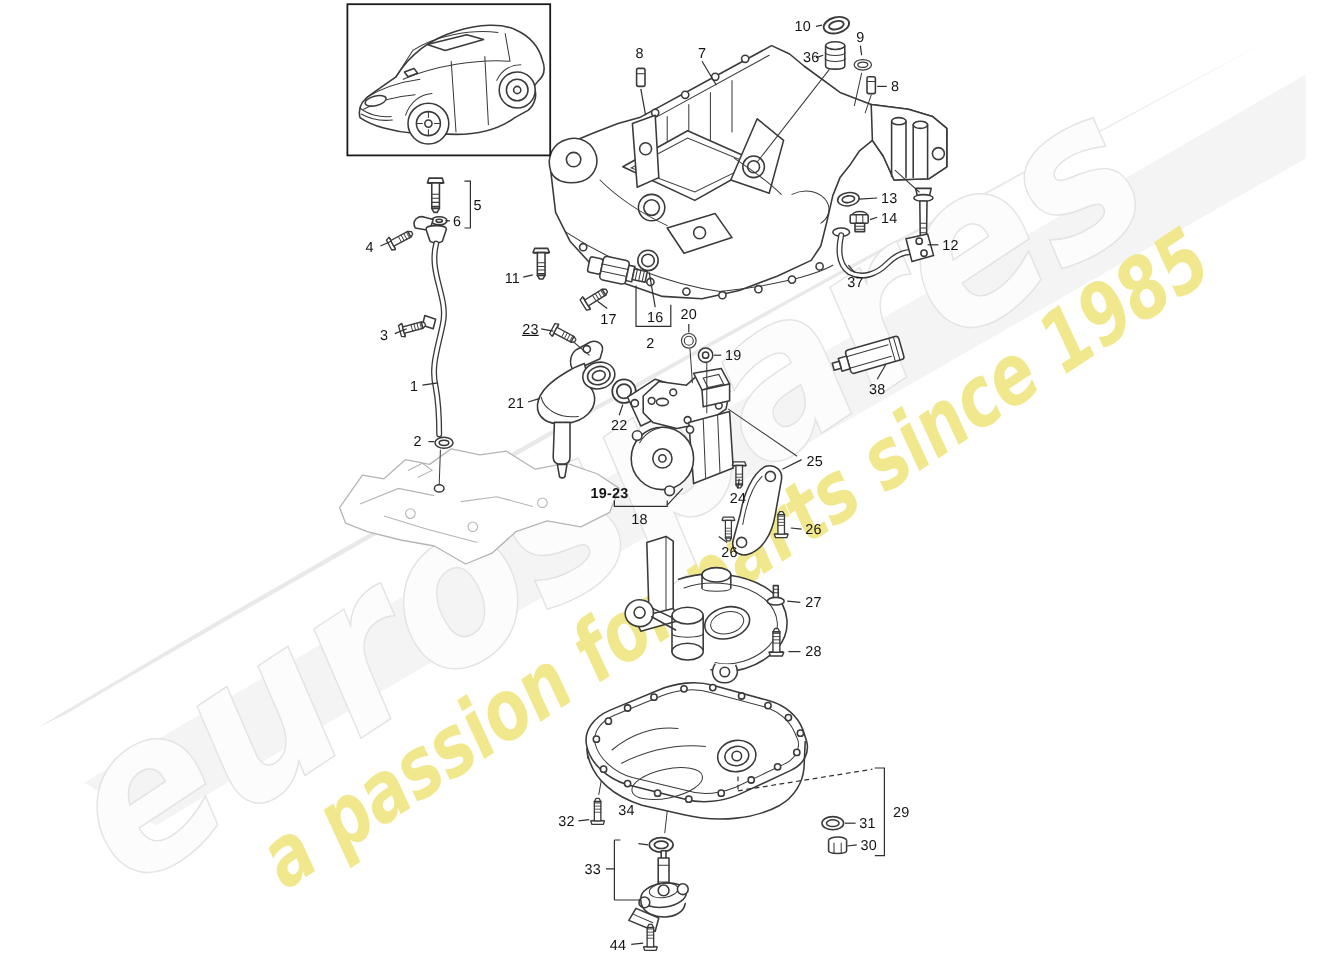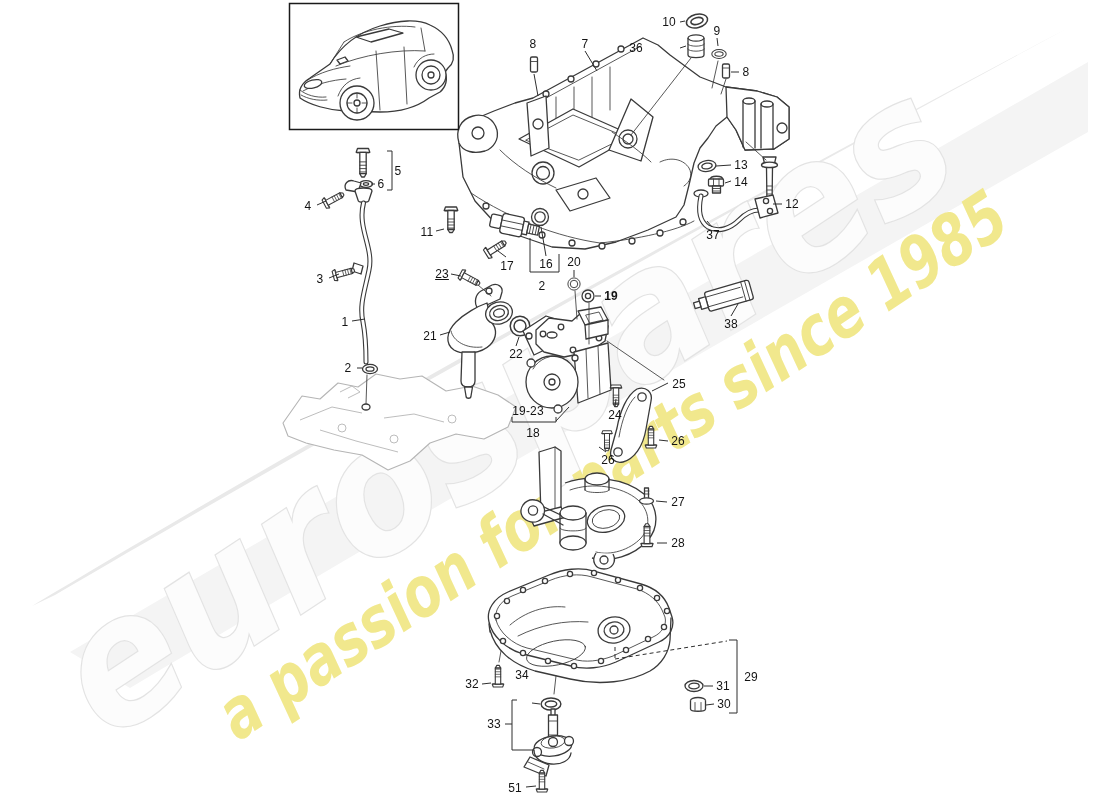--- a/index.html
+++ b/index.html
@@ -419,36 +419,36 @@
       <div class="callout" style="left: 717px; top: 31px;">9</div>
       <div class="callout" style="left: 669px; top: 22px;">10</div>
       <div class="callout" style="left: 427px; top: 232px;">11</div>
       <div class="callout" style="left: 792px; top: 204px;">12</div>
       <div class="callout" style="left: 741px; top: 165px;">13</div>
       <div class="callout" style="left: 741px; top: 182px;">14</div>
       <div class="callout" style="left: 542px; top: 286px;">2</div>
       <div class="callout" style="left: 546px; top: 264px;">16</div>
       <div class="callout" style="left: 507px; top: 266px;">17</div>
       <div class="callout" style="left: 533px; top: 433px; text-align: right;">18</div>
-      <div class="callout" style="left: 528px; top: 411px;">19-23</div>
-      <div class="callout" style="left: 611px; top: 296px; font-weight: bold;">19</div>
+      <div class="callout" style="left: 508px; top: 411px; font-weight: bold;">19-23</div>
+      <div class="callout" style="left: 611px; top: 296px;">19</div>
       <div class="callout" style="left: 574px; top: 262px;">20</div>
       <div class="callout" style="left: 430px; top: 336px;">21</div>
       <div class="callout" style="left: 516px; top: 354px;">22</div>
       <div class="callout" style="left: 442px; top: 274px; text-decoration: underline;">23</div>
       <div class="callout" style="left: 615px; top: 415px;">24</div>
       <div class="callout" style="left: 679px; top: 384px;">25</div>
       <div class="callout" style="left: 608px; top: 460px;">26</div>
       <div class="callout" style="left: 678px; top: 441px;">26</div>
       <div class="callout" style="left: 678px; top: 502px;">27</div>
       <div class="callout" style="left: 678px; top: 543px;">28</div>
       <div class="callout" style="left: 751px; top: 677px;">29</div>
       <div class="callout" style="left: 724px; top: 704px;">30</div>
       <div class="callout" style="left: 723px; top: 686px;">31</div>
       <div class="callout" style="left: 472px; top: 684px;">32</div>
       <div class="callout" style="left: 494px; top: 724px;">33</div>
       <div class="callout" style="left: 522px; top: 675px; text-align: right;">34</div>
-      <div class="callout" style="left: 515px; top: 788px;">51</div>
-      <div class="callout" style="left: 636px; top: 48px;">36</div>
+      <div class="callout" style="left: 515px; top: 788px;">44</div>
+      <div class="callout" style="left: 676px; top: 48px;">36</div>
       <div class="callout" style="left: 713px; top: 235px;">37</div>
       <div class="callout" style="left: 731px; top: 324px;">38</div>
     </div>
 </div>
 
 </body></html>

